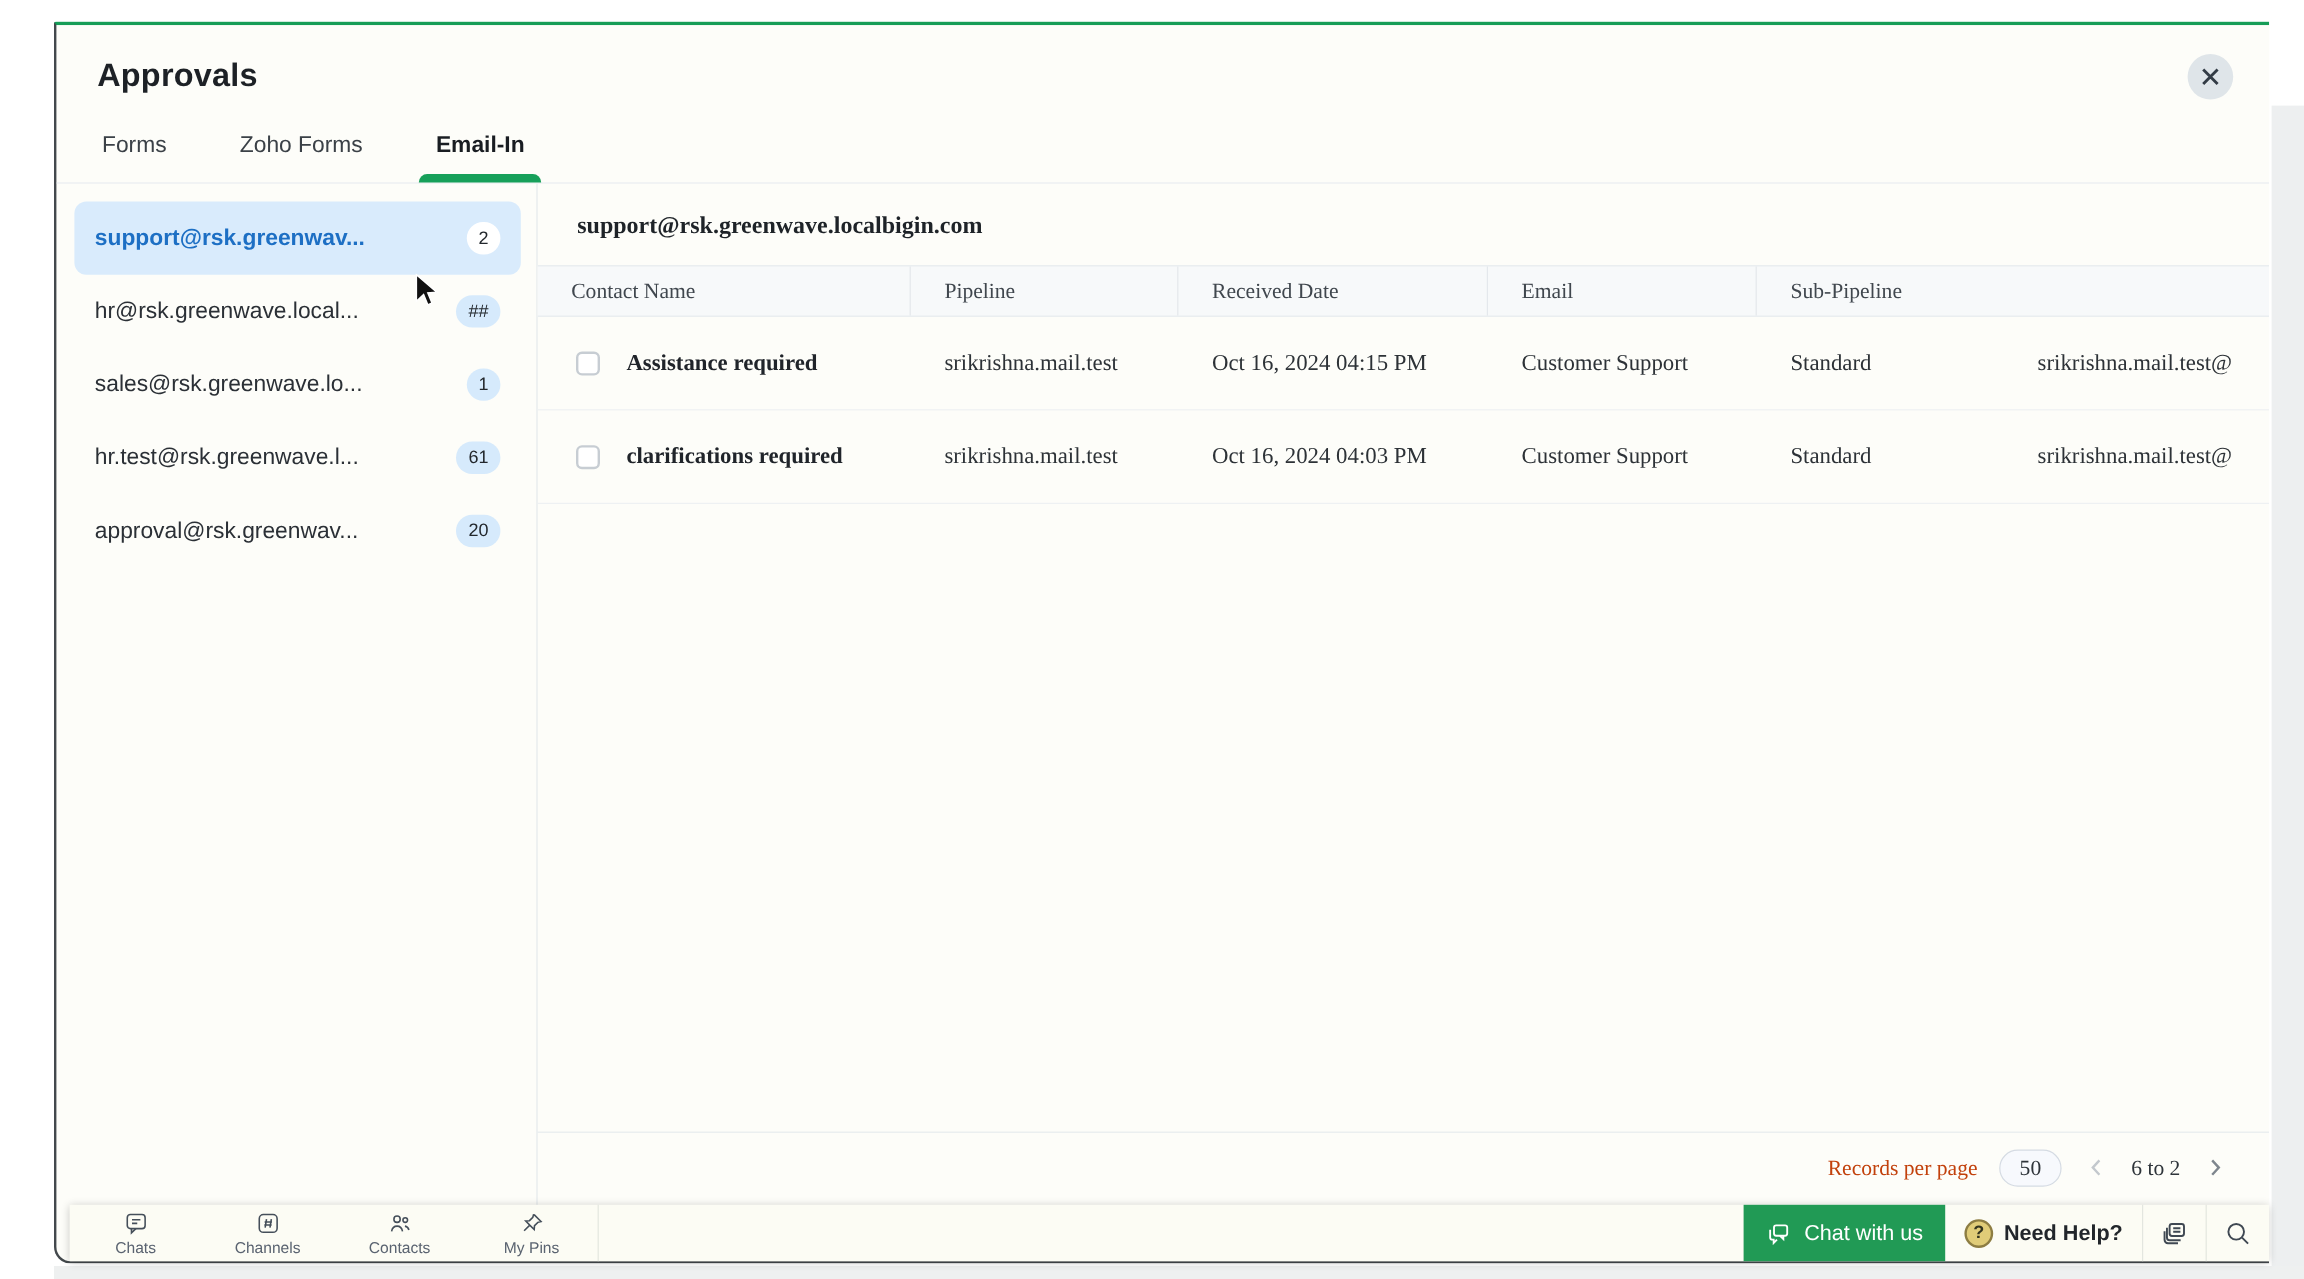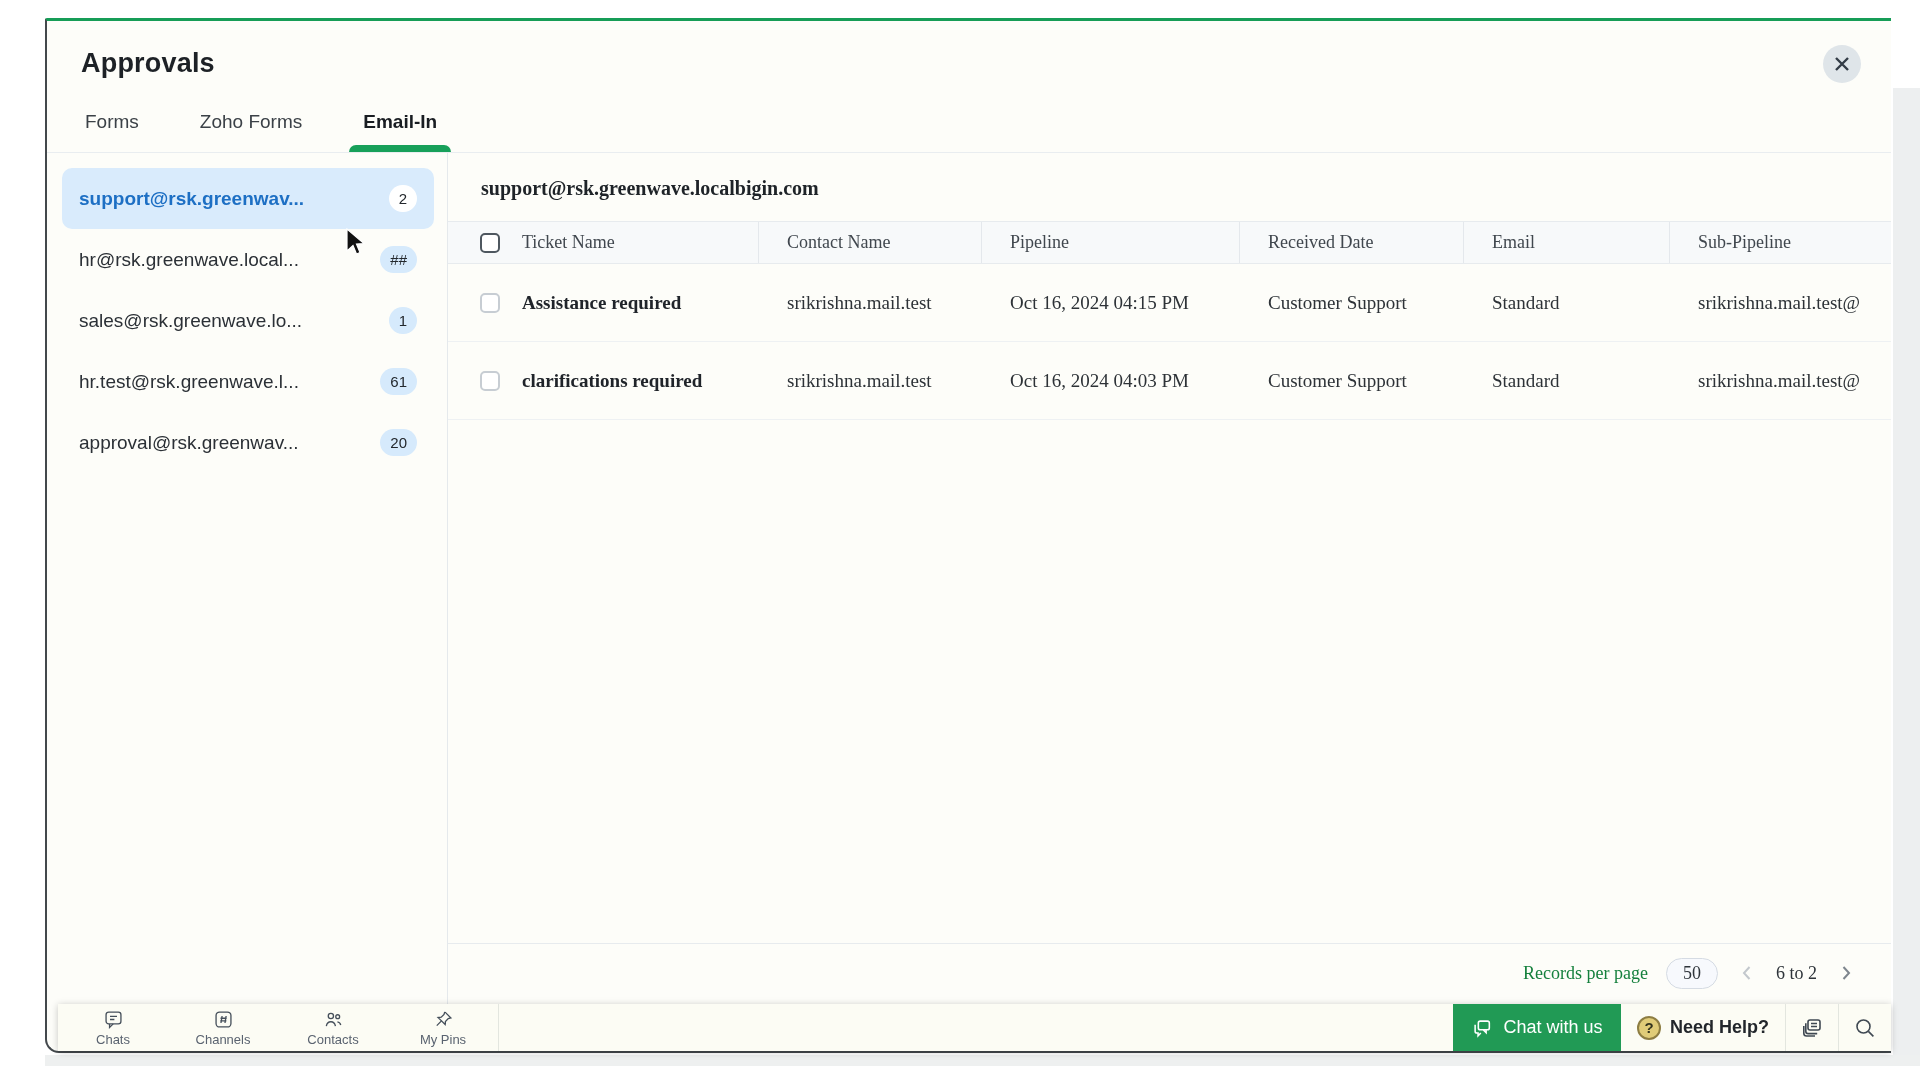--- a/index.html
+++ b/index.html
@@ -54,21 +54,21 @@
   .tbl-body-row > div { padding-left:28px; overflow:hidden; white-space:nowrap; }
   .cell-first { display:flex; align-items:center; gap:22px; padding-left:32px !important; }
   .ticket-name { font-weight:700; color:#20242a; }
   .checkbox { width:20px; height:20px; border:2px solid #c7cdd3; border-radius:5px; background:#fff; flex:0 0 auto; cursor:pointer; }
   .checkbox.head { border-color:#4e575f; }
 
   .flex-fill { flex:1; }
 
   .footer { border-top:1px solid #e7ebee; height:59px; display:flex; align-items:center;
             justify-content:flex-end; padding-right:34px; gap:18px; flex:0 0 auto; margin-bottom:49px; }
-  .rpp-label { font-size:18px; color:#15803d; }
+  .rpp-label { font-size:18px; color:#c2410c; }
   .rpp-pill { border:1px solid #d5dbe3; background:#f7f9fd; border-radius:16px; padding:4px 16px;
               font-size:18px; color:#2e343a; cursor:pointer; }
   .pg-chevron { width:22px; height:22px; cursor:pointer; }
   .pg-chevron svg { width:22px; height:22px; fill:none; stroke-width:2; }
   .pg-chevron.prev svg { stroke:#c3c8cd; }
   .pg-chevron.next svg { stroke:#7e868e; }
   .pg-range { font-size:18px; color:#2e343a; }
 
   
   .dock { position:absolute; left:58px; top:1004px; width:1833px; height:47px; background:#fcfcf4;
@@ -136,24 +136,20 @@
         <span class="label">approval@rsk.greenwav...</span>
         <span class="badge">20</span>
       </div>
     </div>
 
     <div class="main">
       <div class="main-title">support@rsk.greenwave.localbigin.com</div>
 
       <div class="tbl">
         <div class="tbl-row tbl-head">
-          <div class="cell-first">
-            <span class="checkbox head"></span>
-            <span>Ticket Name</span>
-          </div>
           <div>Contact Name</div>
           <div>Pipeline</div>
           <div>Received Date</div>
           <div>Email</div>
           <div>Sub-Pipeline</div>
         </div>
 
         <div class="tbl-row tbl-body-row">
           <div class="cell-first">
             <span class="checkbox"></span>

